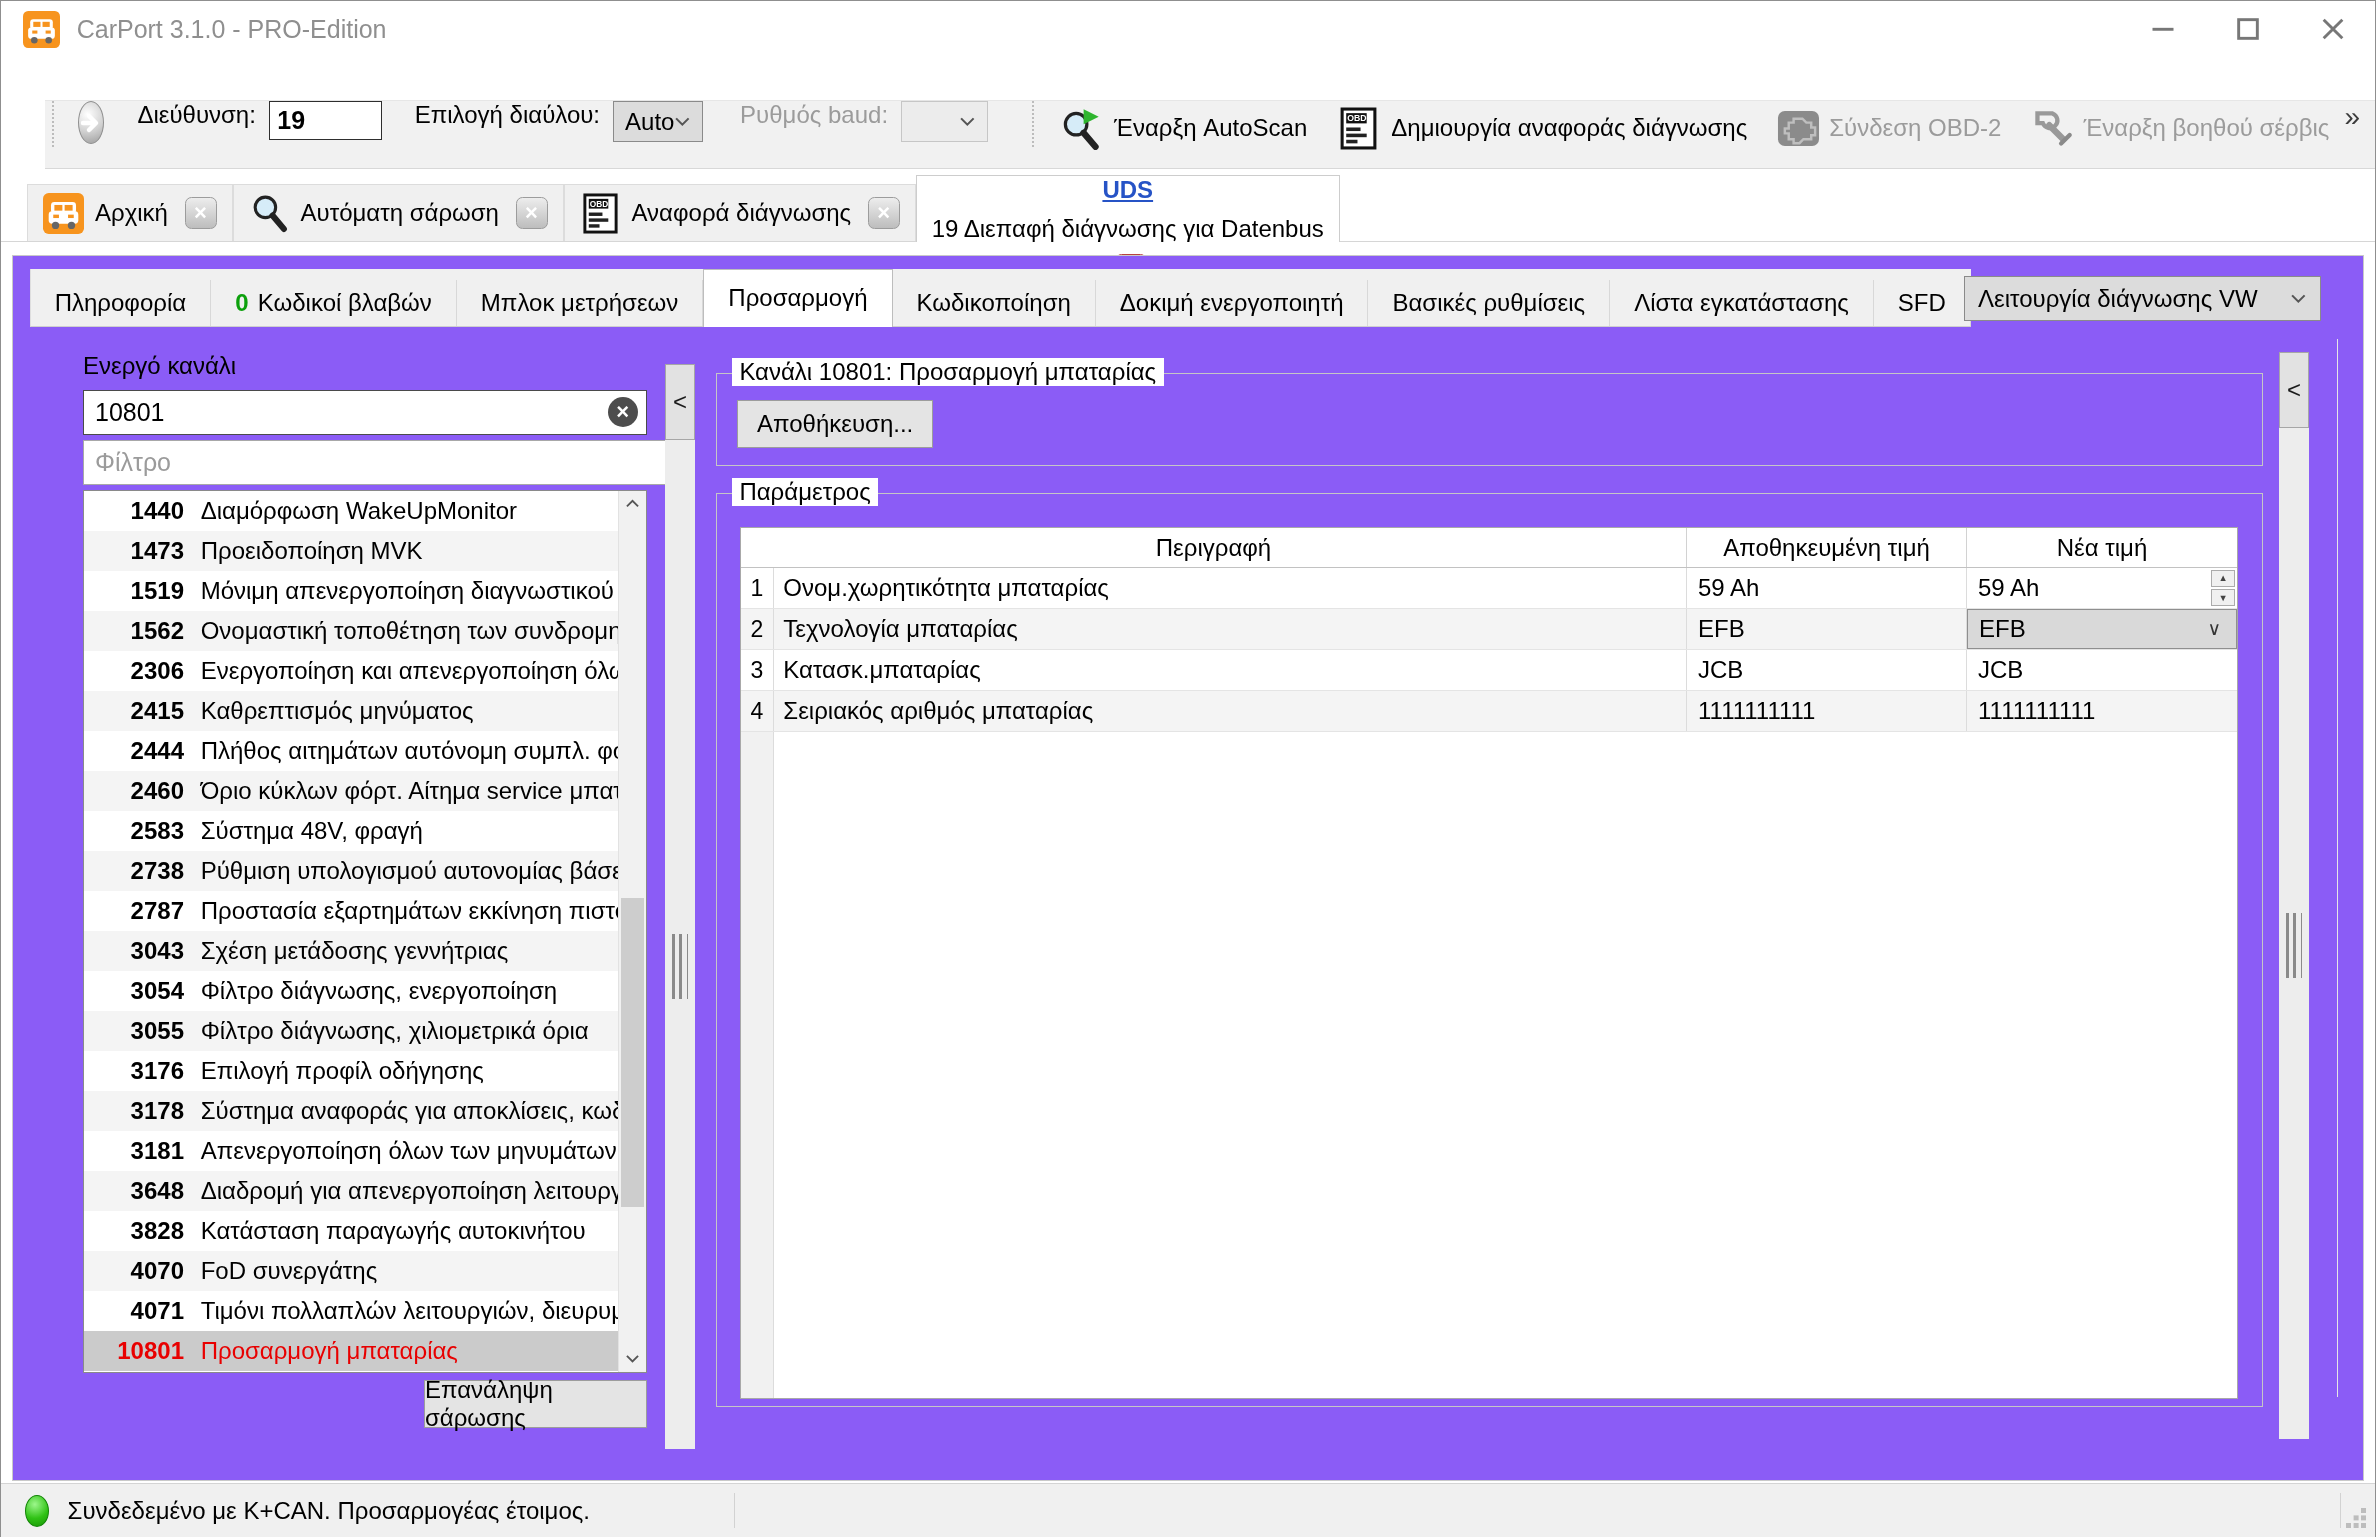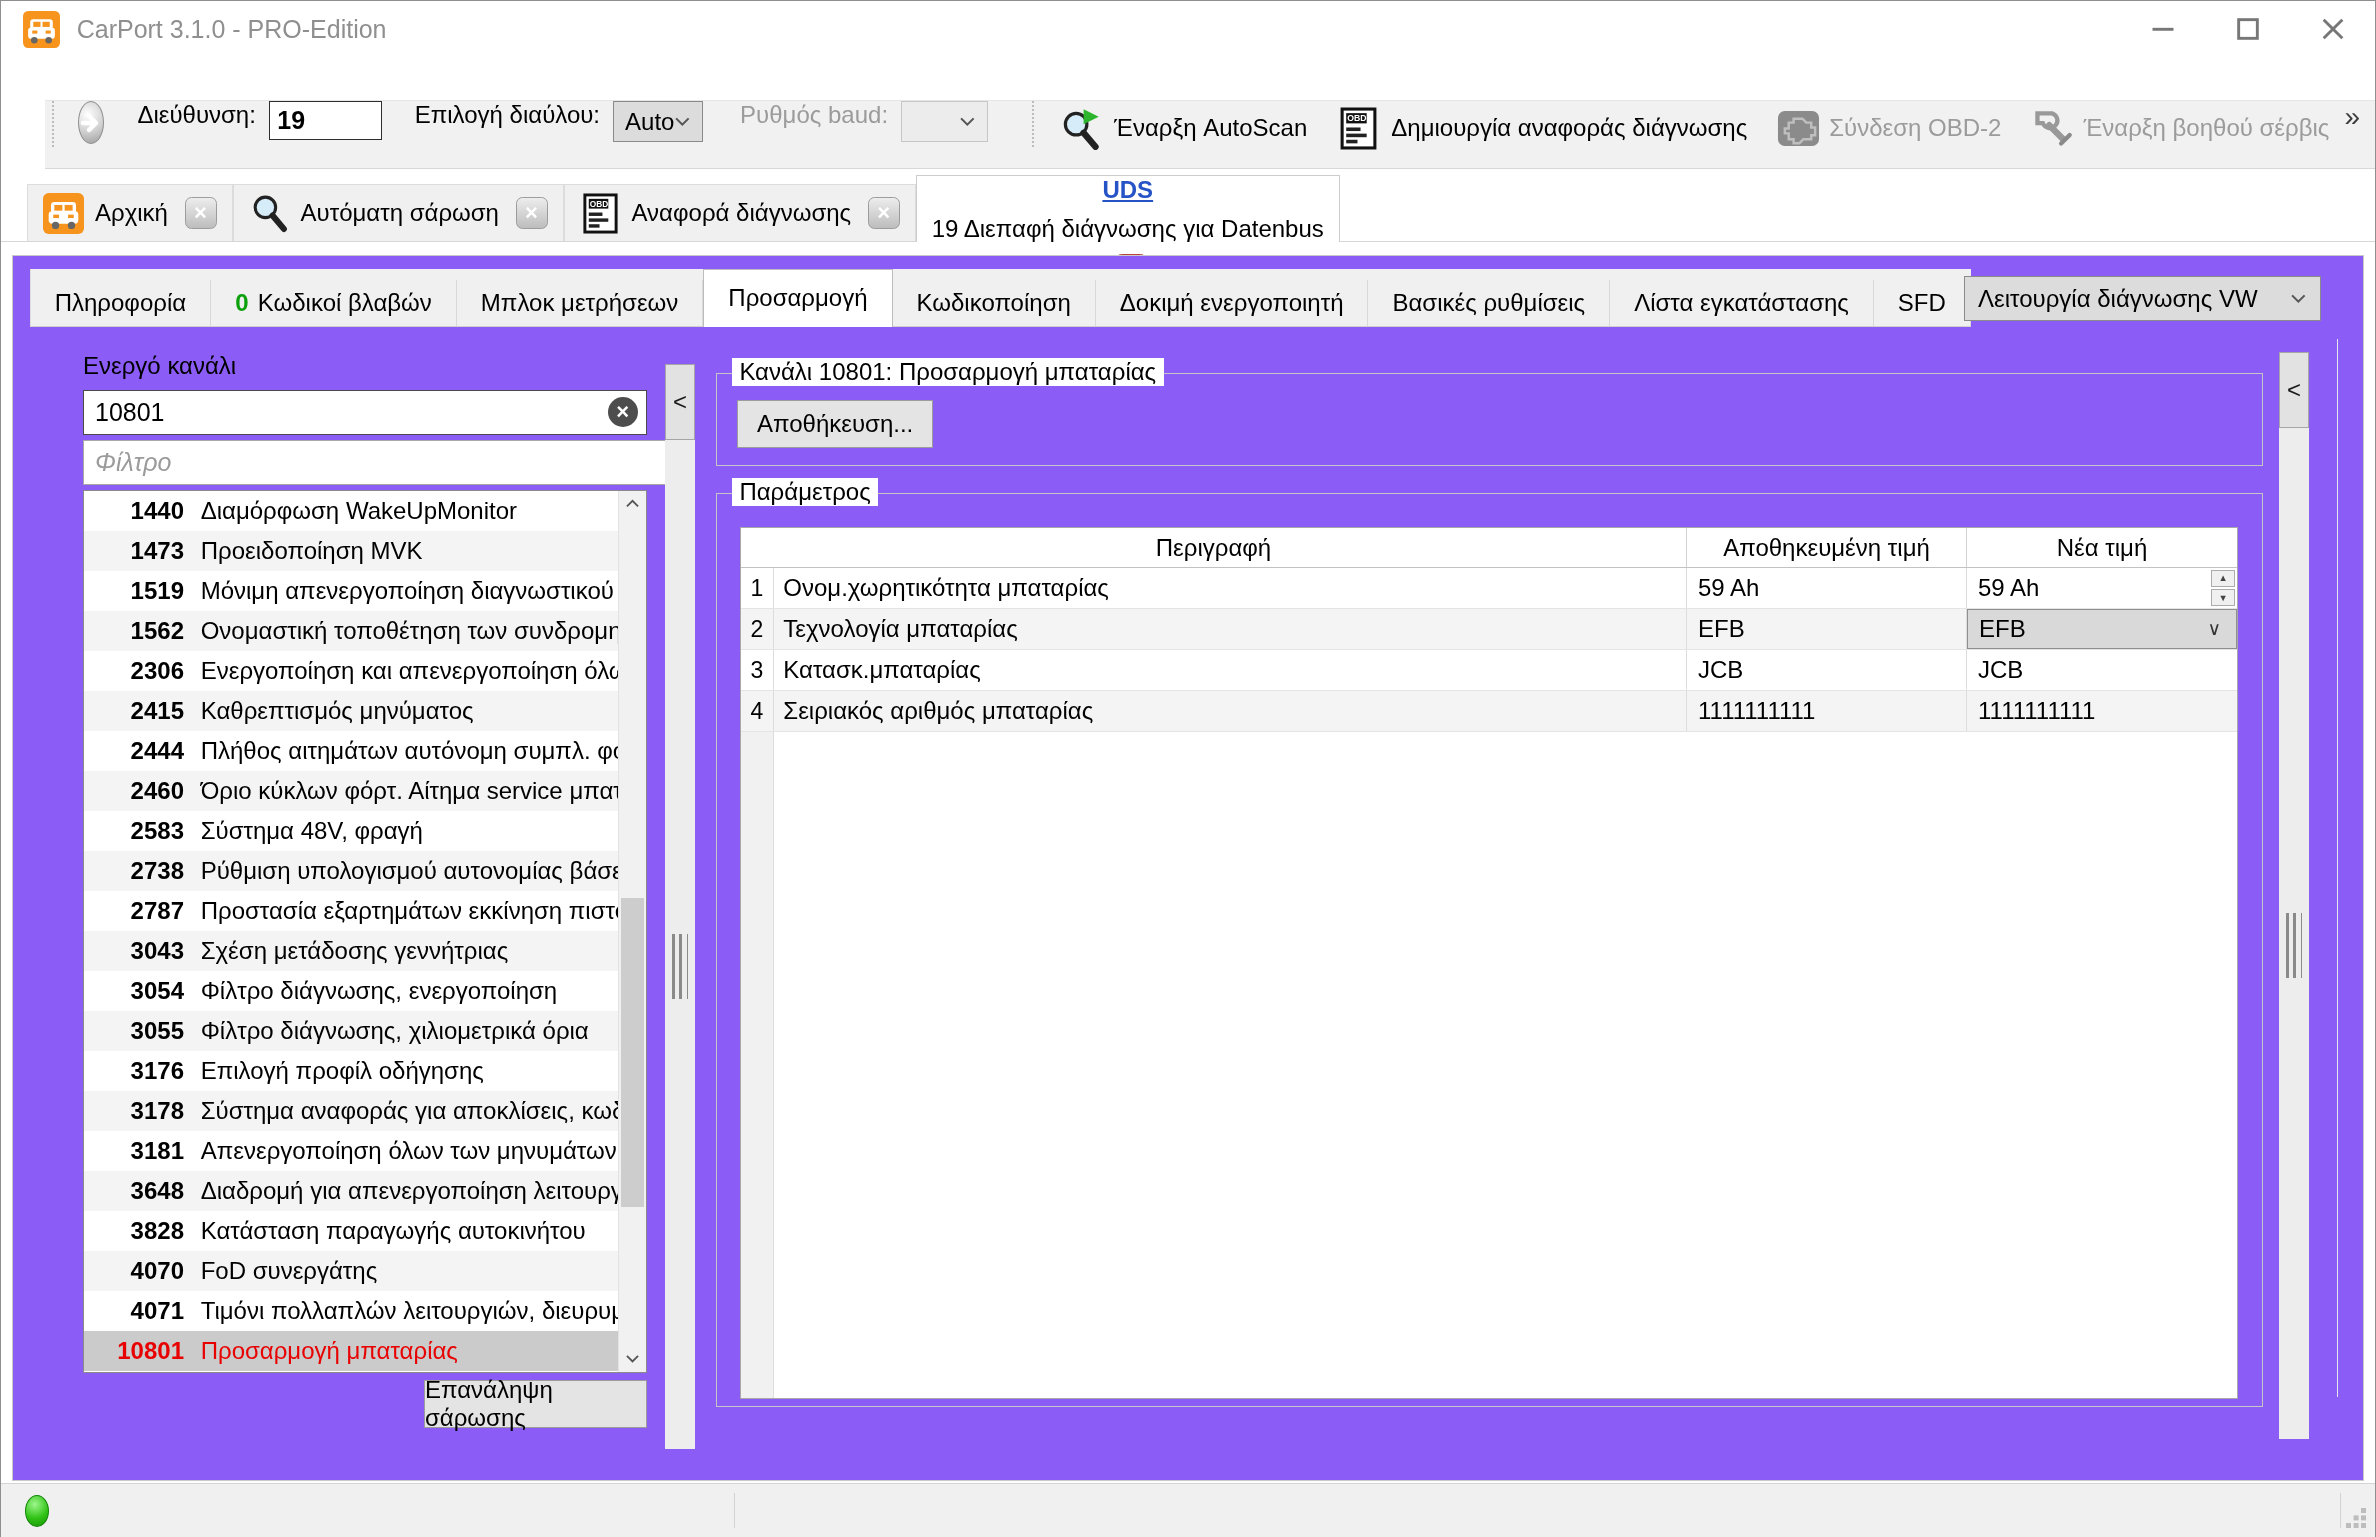--- a/index.html
+++ b/index.html
@@ -62,21 +62,21 @@
   .subtab .badge:empty{display:none;}
   .mode-combo{position:absolute;right:42px;top:20.4px;width:357px;height:45px;background:#dcdcdc;border:0.9px solid #8a8a8a;display:flex;align-items:center;padding:0 13px;box-sizing:border-box;white-space:nowrap;}
   .mode-combo .chev{margin-left:auto;display:flex;}
   .mode-combo .chev svg{width:16.7px;height:11px;}
 
   
   .lbl-active{position:absolute;left:70px;top:96px;}
   .inp-wrap{position:absolute;left:70px;top:134px;width:564px;height:45px;}
   .inp-channel{width:100%;height:100%;border:0.9px solid #4a4a4a;font-size:25px;padding:0 52px 0 11px;font-family:inherit;box-sizing:border-box;}
   .clear-btn{position:absolute;right:9.3px;top:7.4px;width:30px;height:30px;border-radius:50%;background:#4d4d4d;color:#fff;display:flex;align-items:center;justify-content:center;font-size:22px;font-weight:bold;}
-  .inp-filter{position:absolute;left:70px;top:184px;width:592px;height:45px;border:0.9px solid #a8a8a8;font-size:25px;padding:0 11px;font-family:inherit;box-sizing:border-box;font-style:italic;}
+  .inp-filter{position:absolute;left:70px;top:184px;width:592px;height:45px;border:0.9px solid #a8a8a8;font-size:25px;padding:0 11px;font-family:inherit;box-sizing:border-box;}
   .inp-filter::placeholder{color:#9b9b9b;}
 
   .chan-list{position:absolute;left:70px;top:234px;width:564px;height:883px;border:0.9px solid #8a8a8a;background:#fff;overflow:hidden;box-sizing:border-box;}
   .chan-rows{position:absolute;left:0;top:0;right:28px;}
   .chan-item{height:40px;display:flex;align-items:center;padding-left:11px;gap:16.7px;white-space:nowrap;overflow:hidden;cursor:default;}
   .chan-item:nth-child(even){background:#f4f4f4;}
   .chan-item .cid{font-weight:bold;width:89px;text-align:right;flex:none;}
   .chan-item.selected{background:#cbcbcb;color:#e80000;}
   .chan-scroll{position:absolute;right:0;top:0;width:28px;height:100%;background:#f1f1f1;border-left:0.9px solid #e2e2e2;box-sizing:border-box;}
   .sc-arrow{position:absolute;left:0;width:100%;height:26px;display:flex;align-items:center;justify-content:center;}
@@ -550,19 +550,20 @@
         <div class="pt-filler">
           <div class="f-num"></div>
         </div>
       </div>
     </div>
 
   </div>
 
   <div class="statusbar">
     <span class="led"></span>
+    <span class="status-text">Συνδεδεμένο με K+CAN. Προσαρμογέας έτοιμος.</span>
     <span class="sb-sep s1"></span>
     <span class="sb-sep s2"></span>
     <span class="rgrip"></span>
   </div>
 
 </div>
 
 
 </body></html>

